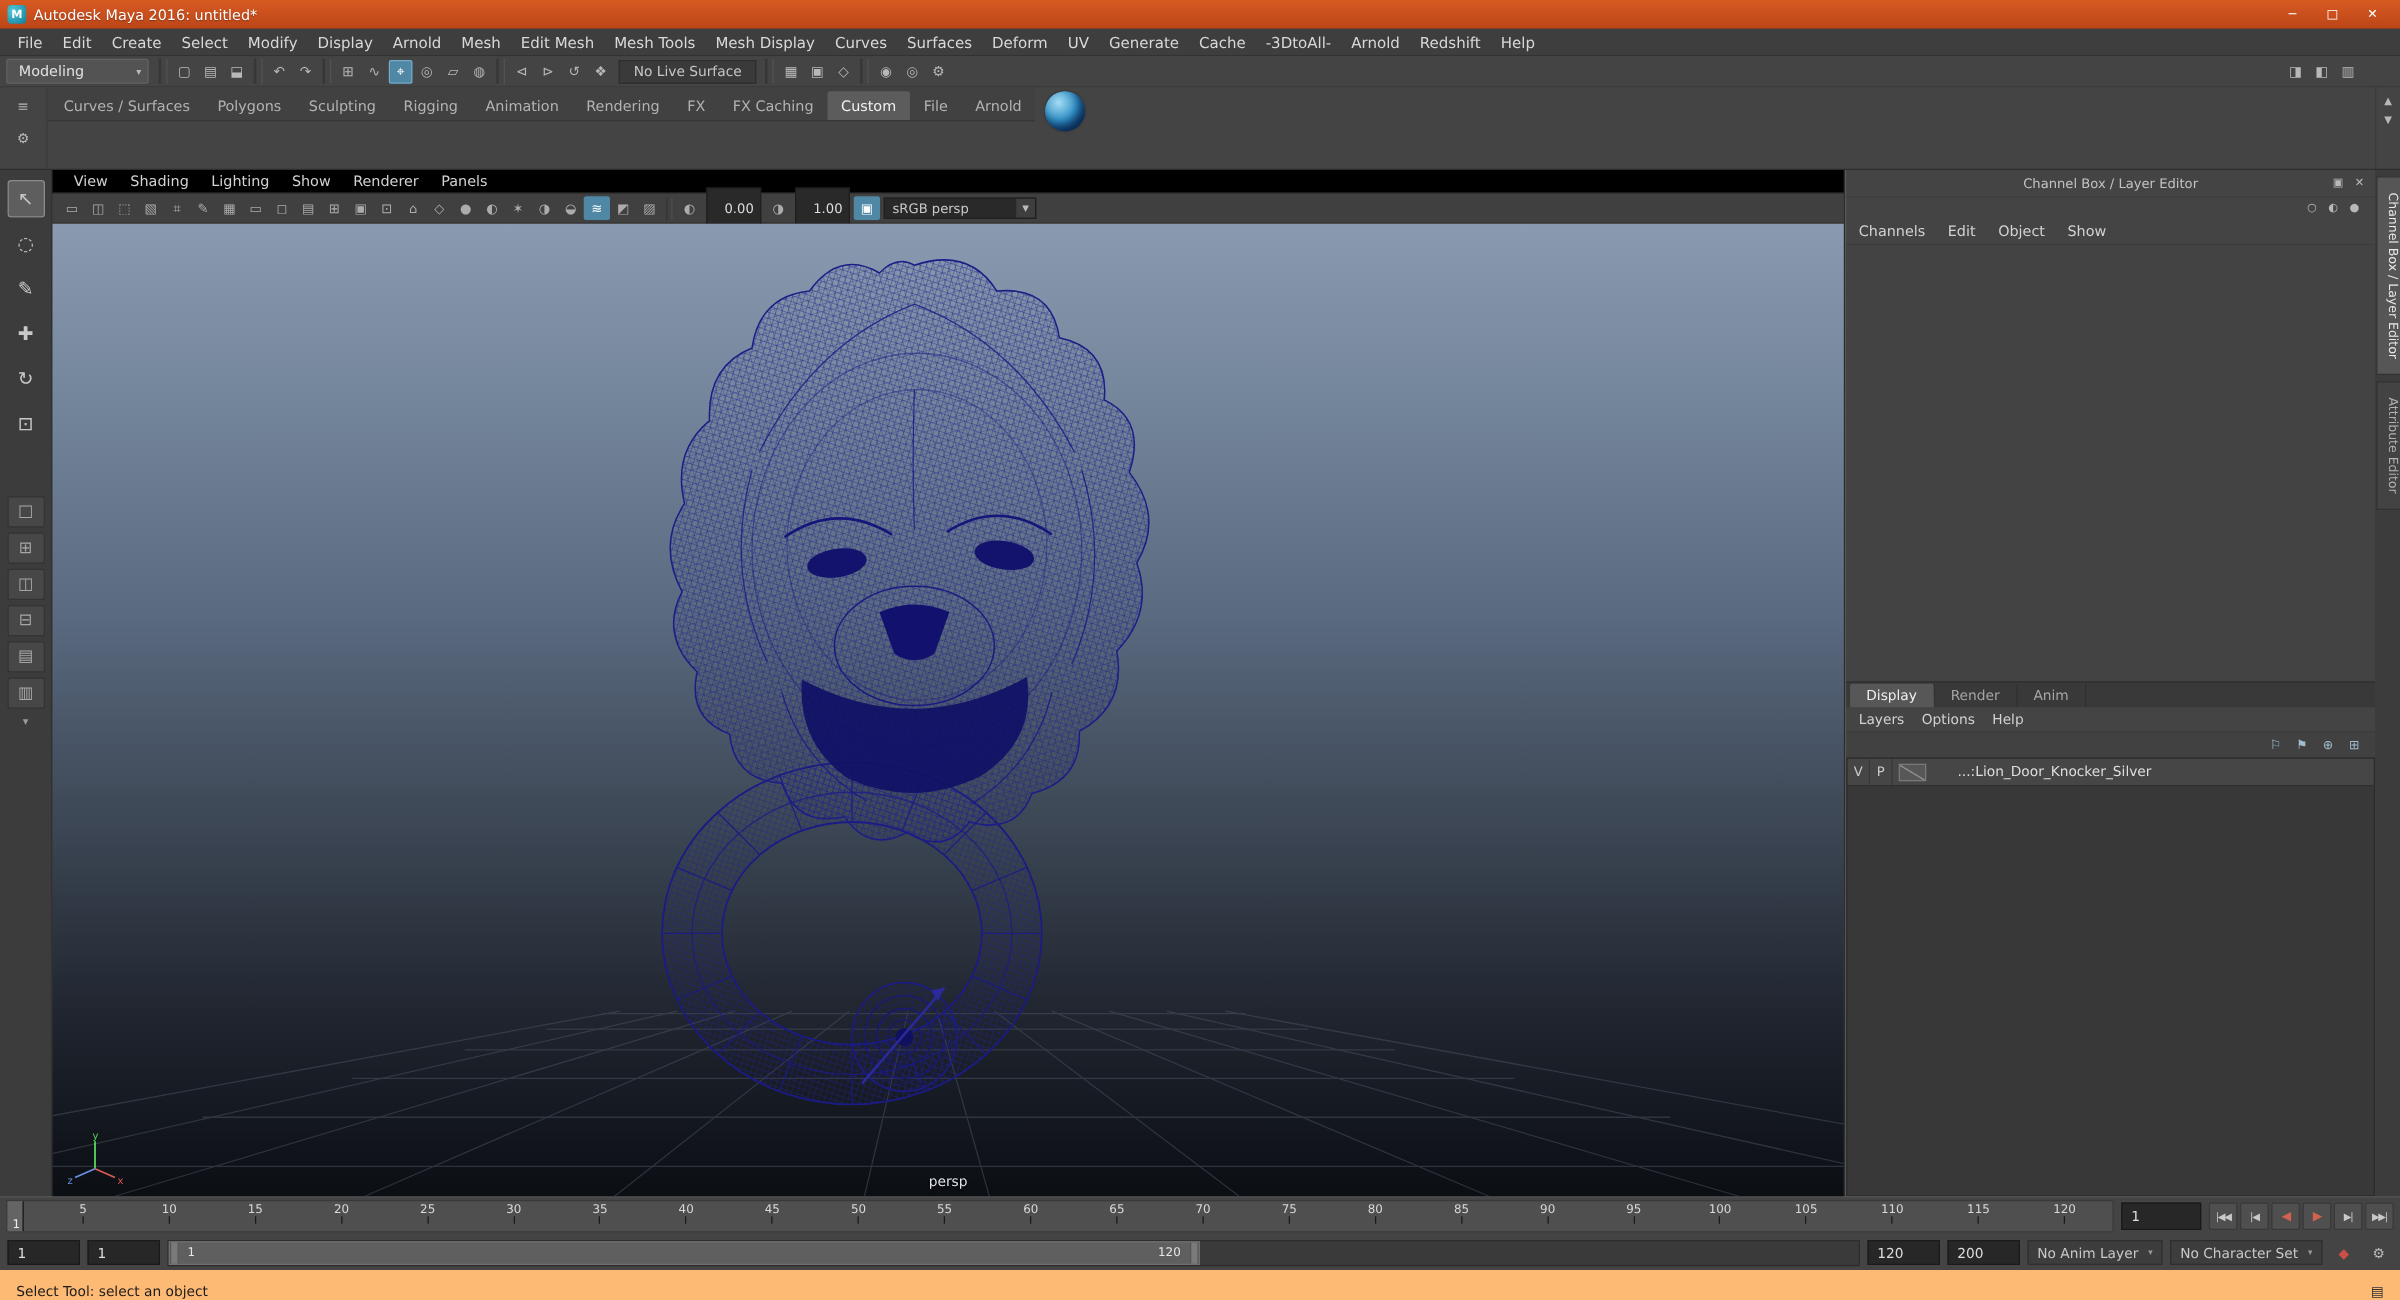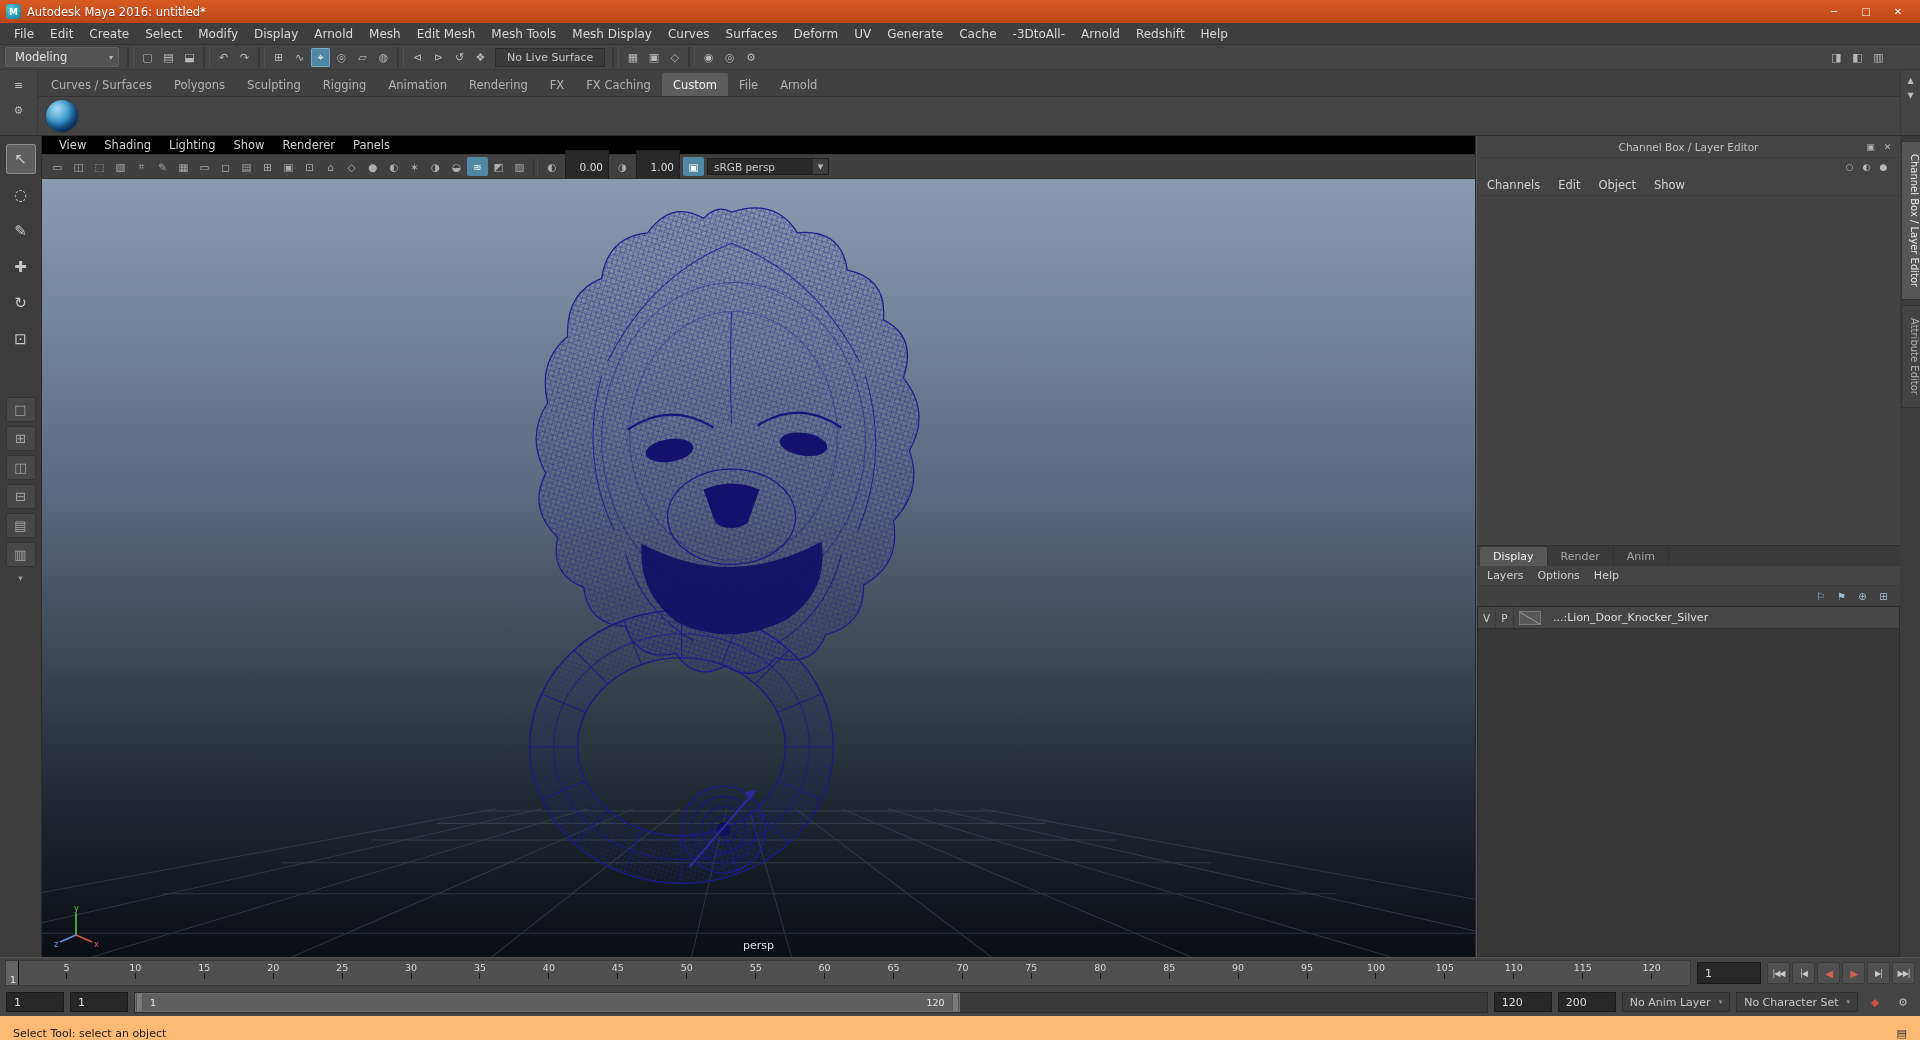--- a/index.html
+++ b/index.html
@@ -26,21 +26,21 @@
   .sicon{width:19px;height:19px;display:flex;align-items:center;justify-content:center;font-size:11px;color:#b8b8b8;border-radius:2px;margin:0 1px}
   .sicon.active{background:#4f87a5;color:#fff;box-shadow:inset 0 0 0 1px #77abc7}
   .live-surface{background:#3a3a3a;border:1px solid #2d2d2d;height:19px;display:flex;align-items:center;padding:0 11px;font-size:11px;color:#c6c6c6;margin:0 4px;white-space:nowrap}
   .spacer{flex:1}
   .statusline .right{margin-right:26px}
 
   
   .shelf{flex:0 0 66px;display:flex;background:#444;border-bottom:1px solid #2e2e2e}
   .shelf-left{width:38px;display:flex;flex-direction:column;align-items:center;padding-top:3px;border-right:1px solid #3a3a3a}
   .shelf-left .sicon{margin:3px 0}
-  .shelf-main{flex:1;display:flex;flex-direction:column;min-width:0}
+  .shelf-main{flex:1;display:flex;flex-direction:row;min-width:0}
   .shelf-tabs{height:27px;display:flex;align-items:flex-end;background:#414141;border-bottom:1px solid #363636;padding-left:2px}
   .shelf-tab{padding:5px 11px 4px;font-size:11.5px;color:#b3b3b3;white-space:nowrap}
   .shelf-tab.active{background:#5c5c5c;color:#f2f2f2;border-radius:2px 2px 0 0}
   .shelf-items{height:38px;display:flex;align-items:center;padding:2px 8px}
   .shelf-tool{width:32px;height:32px;border-radius:50%;background:radial-gradient(circle at 34% 28%,#a5dcf4,#2e8ec4 48%,#0a4a78 88%);box-shadow:inset -4px -5px 7px rgba(0,0,40,.55), 0 0 2px rgba(0,0,0,.4)}
   .shelf-right{width:20px;display:flex;flex-direction:column;align-items:center;border-left:1px solid #3a3a3a;padding-top:3px}
   .shelf-right .sicon{width:15px;height:13px;font-size:8px;margin:1px 0}
 
   
   .main{flex:1;display:flex;min-height:0}
@@ -81,21 +81,21 @@
   .cb-tab{padding:3px 13px;font-size:11px;color:#a6a6a6;border-right:1px solid #313131}
   .cb-tab.active{background:#575757;color:#efefef;border-radius:2px 2px 0 0}
   .cb-layer-menus{height:20px;flex:0 0 20px;display:flex;align-items:center;padding:0 10px;background:#444;border-bottom:1px solid #3a3a3a}
   .cb-layer-menus .cb-menu-item{margin-right:14px;font-size:11px}
   .cb-layer-toolbar{height:20px;flex:0 0 20px;display:flex;align-items:center;justify-content:flex-end;padding:0 7px;background:#414141}
   .lt-icon{width:19px;height:16px;display:flex;align-items:center;justify-content:center;font-size:10px;color:#9fbccd;margin-left:2px}
   .cb-layer-list{flex:1;background:#383838;border:1px solid #2c2c2c;overflow:hidden}
   .layer-row{height:22px;display:flex;align-items:center;background:#464646;border-bottom:1px solid #2f2f2f}
   .layer-cell{width:18px;height:100%;display:flex;align-items:center;justify-content:center;font-size:10.5px;color:#ccc;border-right:1px solid #393939}
   .layer-swatch{width:22px;height:14px;margin:0 5px;background:#575757;border:1px solid #787878;background-image:linear-gradient(to top right,transparent 45%,#9a9a9a 48%,transparent 54%)}
-  .layer-name{font-size:11px;color:#dedede;margin-left:7px;white-space:nowrap}
+  .layer-name{font-size:11px;color:#dedede;margin-left:20px;white-space:nowrap}
 
   
   .side-strip{width:20px;flex:0 0 20px;background:#3c3c3c;display:flex;flex-direction:column;align-items:center}
   .side-tab{writing-mode:vertical-rl;font-size:10px;color:#b2b2b2;padding:12px 0;background:#434343;border:1px solid #323232;border-right:none;margin-top:5px;width:19px;text-align:center;white-space:nowrap}
   .side-tab.active{background:#565656;color:#e9e9e9}
 
   
   .time-row{height:31px;flex:0 0 31px;display:flex;align-items:center;background:#444;padding:2px 5px;border-top:1px solid #555}
   .timeline{flex:1;height:26px;background:#4f4f4f;border:1px solid #393939;position:relative}
   .tl-current{position:absolute;left:0;top:0;bottom:0;width:13px;background:#646464;border-right:1px solid #101010}

